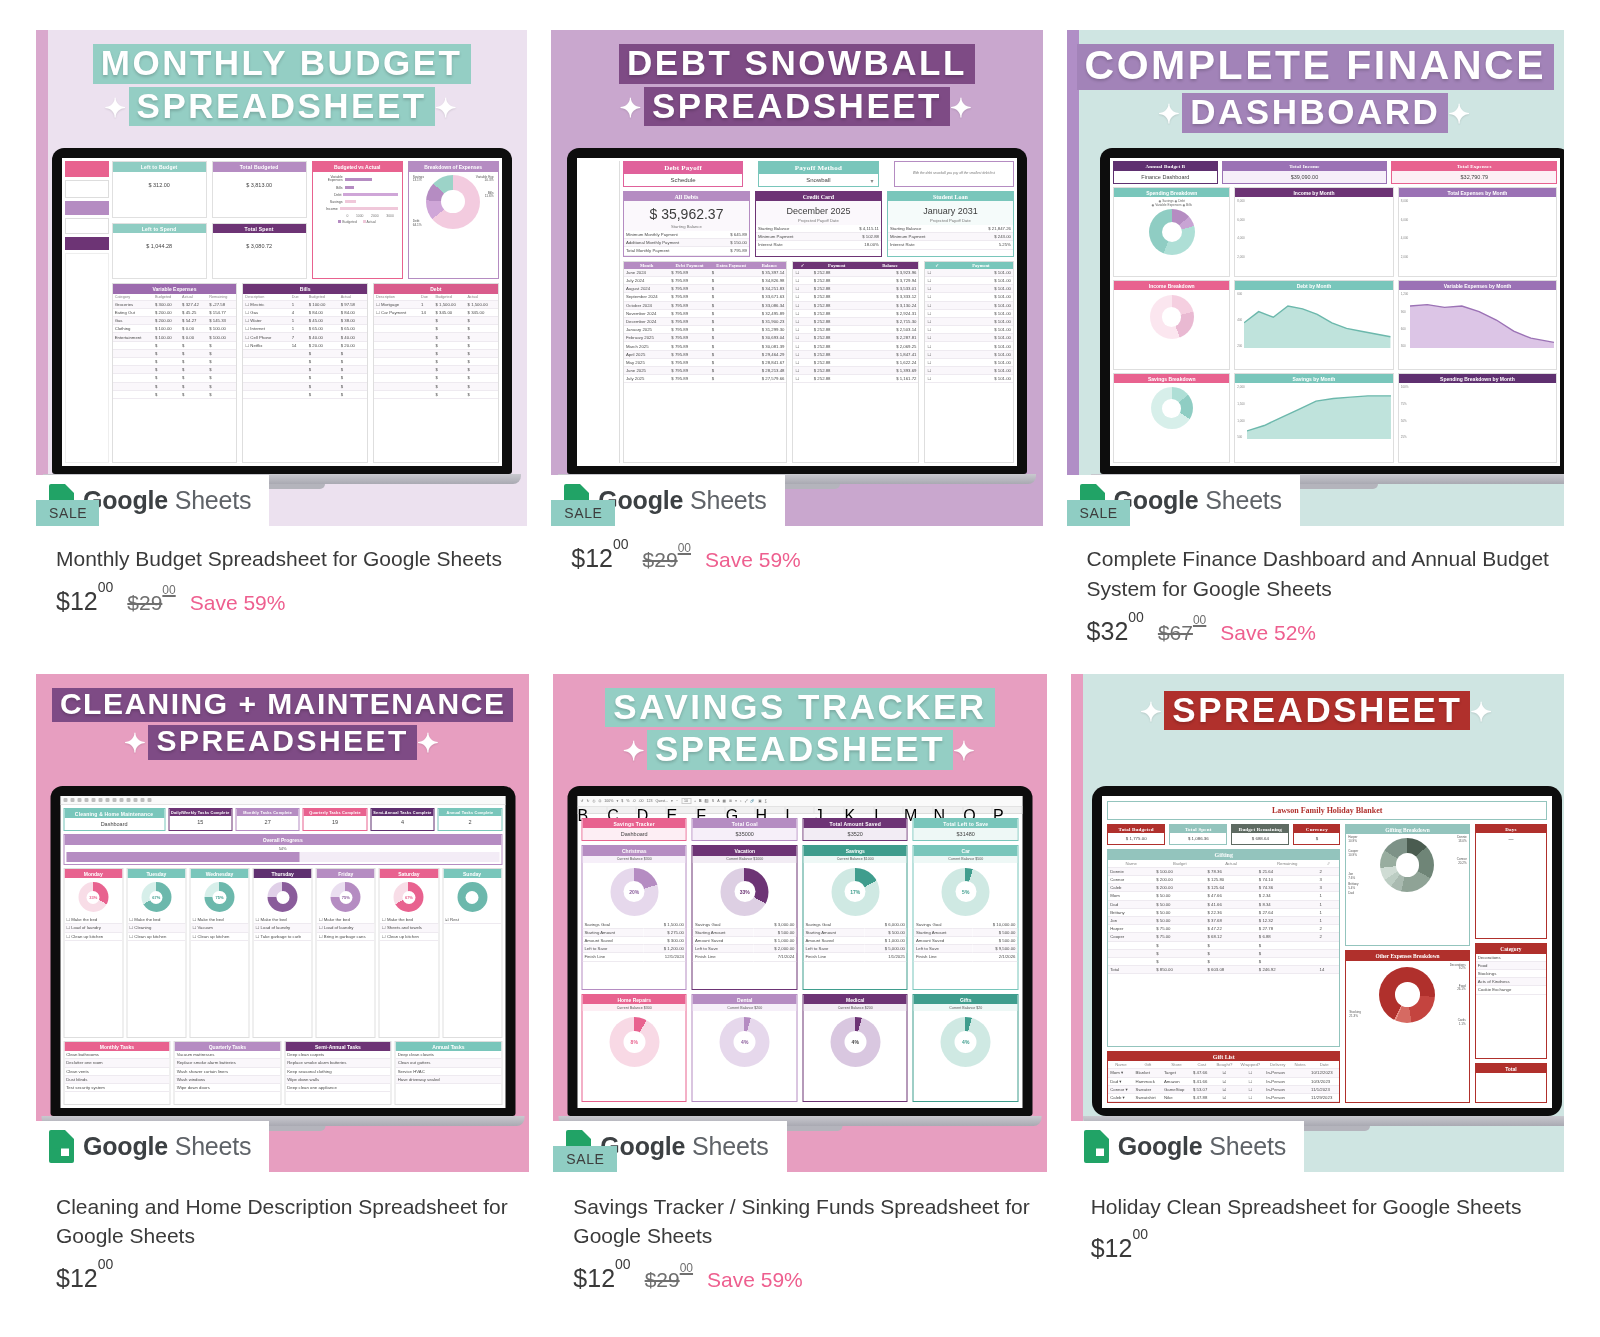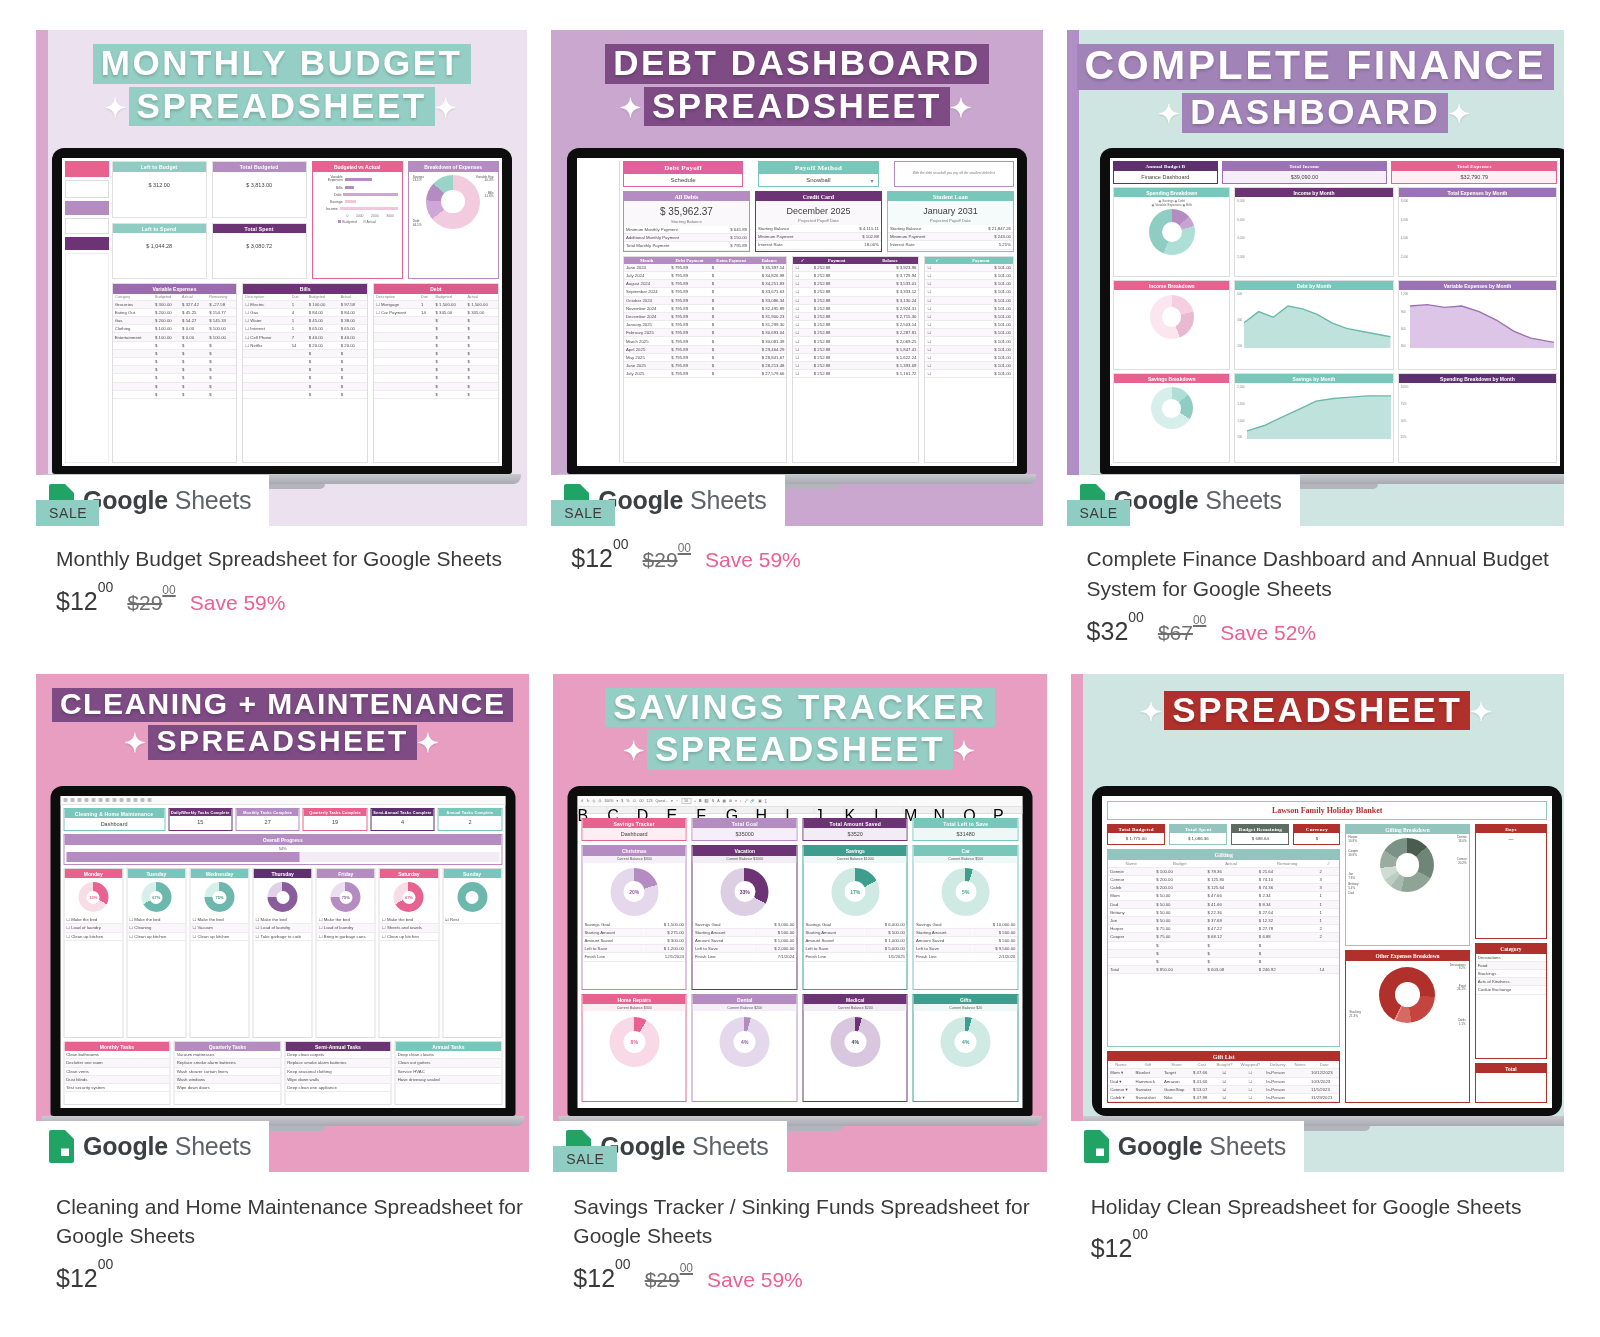--- a/index.html
+++ b/index.html
@@ -558,21 +558,21 @@
         <span class="save">Save 59%</span>
       </div>
     </div>
   </div>
 
   <div class="card">
     <div class="thumb">
       <div class="thumb-bg" style="background:#c9a7ce"></div>
 
       <div class="banner">
-        <span class="bline l1"><span class="hl" style="background:#7e4b85">DEBT DASHBOARD</span></span>
+        <span class="bline l1"><span class="hl" style="background:#7e4b85">DEBT SNOWBALL</span></span>
         <span class="bline l2"><span class="spark">✦</span><span class="hl" style="background:#7e4b85">SPREADSHEET</span><span class="spark">✦</span></span>
       </div>
 
       <div class="device" style="top:118px;width:460px">
         <div class="screen-bezel">
           <div class="screen" style="height:308px;padding:3px;display:flex;gap:3px">
             <div style="width:40px;border-right:1px solid #ddd"></div>
             <div style="flex:1;display:flex;flex-direction:column;gap:4px">
               <div class="mini-row" style="gap:15px">
                 <div class="kpi" style="flex:1;border-color:#e0619b">
@@ -584,21 +584,21 @@
                   <div class="kpi-v" style="font-size:6px;position:relative"><span>Snowball</span><span style="position:absolute;right:4px;color:#888">▾</span></div>
                 </div>
                 <div class="kpi" style="flex:1;border-color:#b58cc2;display:flex;align-items:center;justify-content:center">
                   <div style="font-size:3.3px;color:#777;font-style:italic;text-align:center;line-height:1.4;padding:2px">With the debt snowball you pay off the smallest debt first</div>
                 </div>
               </div>
               <div class="mini-row" style="gap:5px">
                 <div class="panel" style="flex:1;border-color:#b58cc2">
                   <div class="panel-h" style="background:#b58cc2;font-size:6px;font-family:'Liberation Serif',serif">All Debts</div>
                   <div style="background:#fbf8fc;text-align:center;padding:5px 0 2px">
-                      <div style="font-size:10px;color:#3d3d3d">$ 35,962.37</div>
+                      <div style="font-size:14px;color:#3d3d3d">$ 35,962.37</div>
                       <div style="font-size:4.2px;color:#777;margin-top:2px">Starting Balance</div>
                     </div>
                   <table class="mini">
                     <tbody>
                         <tr>
                           <td>Minimum Monthly Payment</td>
                           <td class="num">$  645.89</td>
                         </tr>
                     <tr>
                           <td>Additional Monthly Payment</td>
@@ -1404,21 +1404,21 @@
         <div class="laptop-notch"></div>
       </div>
 
       <div class="gs-badge">
         <span class="gs-icon"></span>
         <span class="gs-text"><b>Google</b> <span>Sheets</span></span>
       </div>
     </div>
 
     <div class="info">
-      <div class="p-title">Cleaning and Home Maintenance Spreadsheet for Google Sheets</div>
+      <div class="p-title">Cleaning and Home Description Spreadsheet for Google Sheets</div>
       <div class="price-row">
         <span class="price"><span>$12</span><sup>00</sup></span>
       </div>
     </div>
   </div>
 
   <div class="card">
     <div class="thumb" style="height:498px">
       <div class="thumb-bg" style="background:#e79ec0"></div>
 

